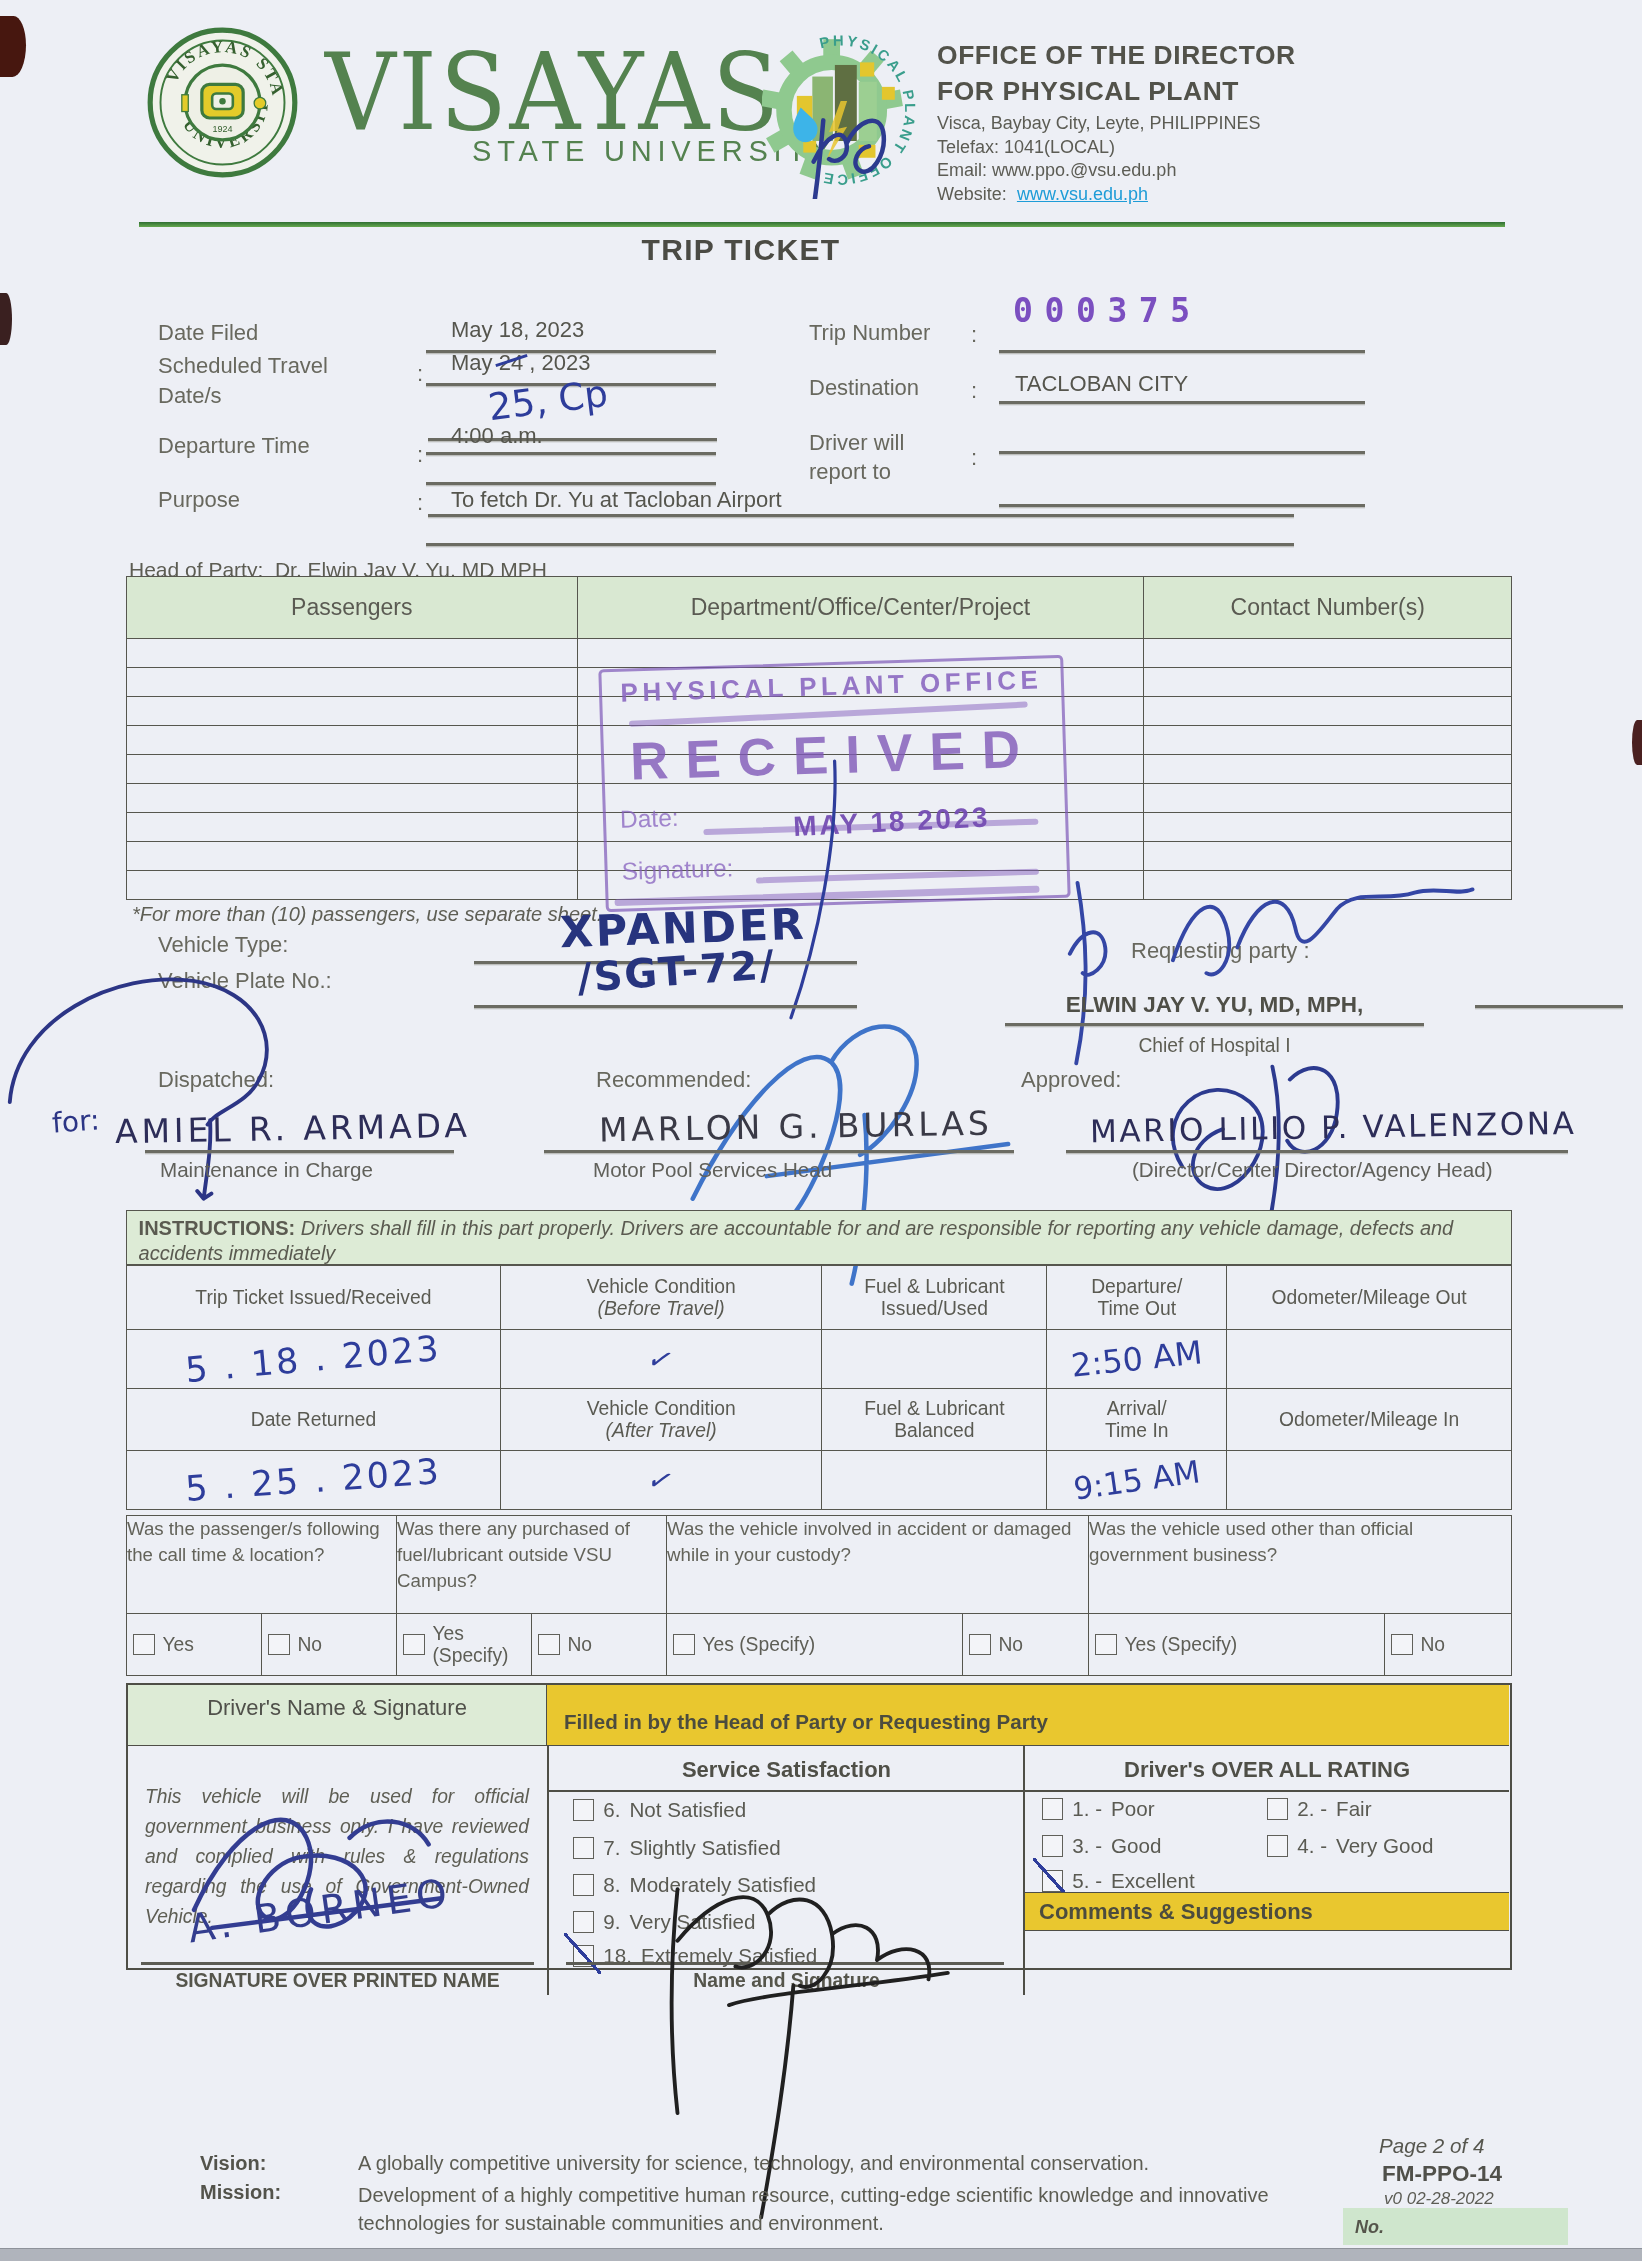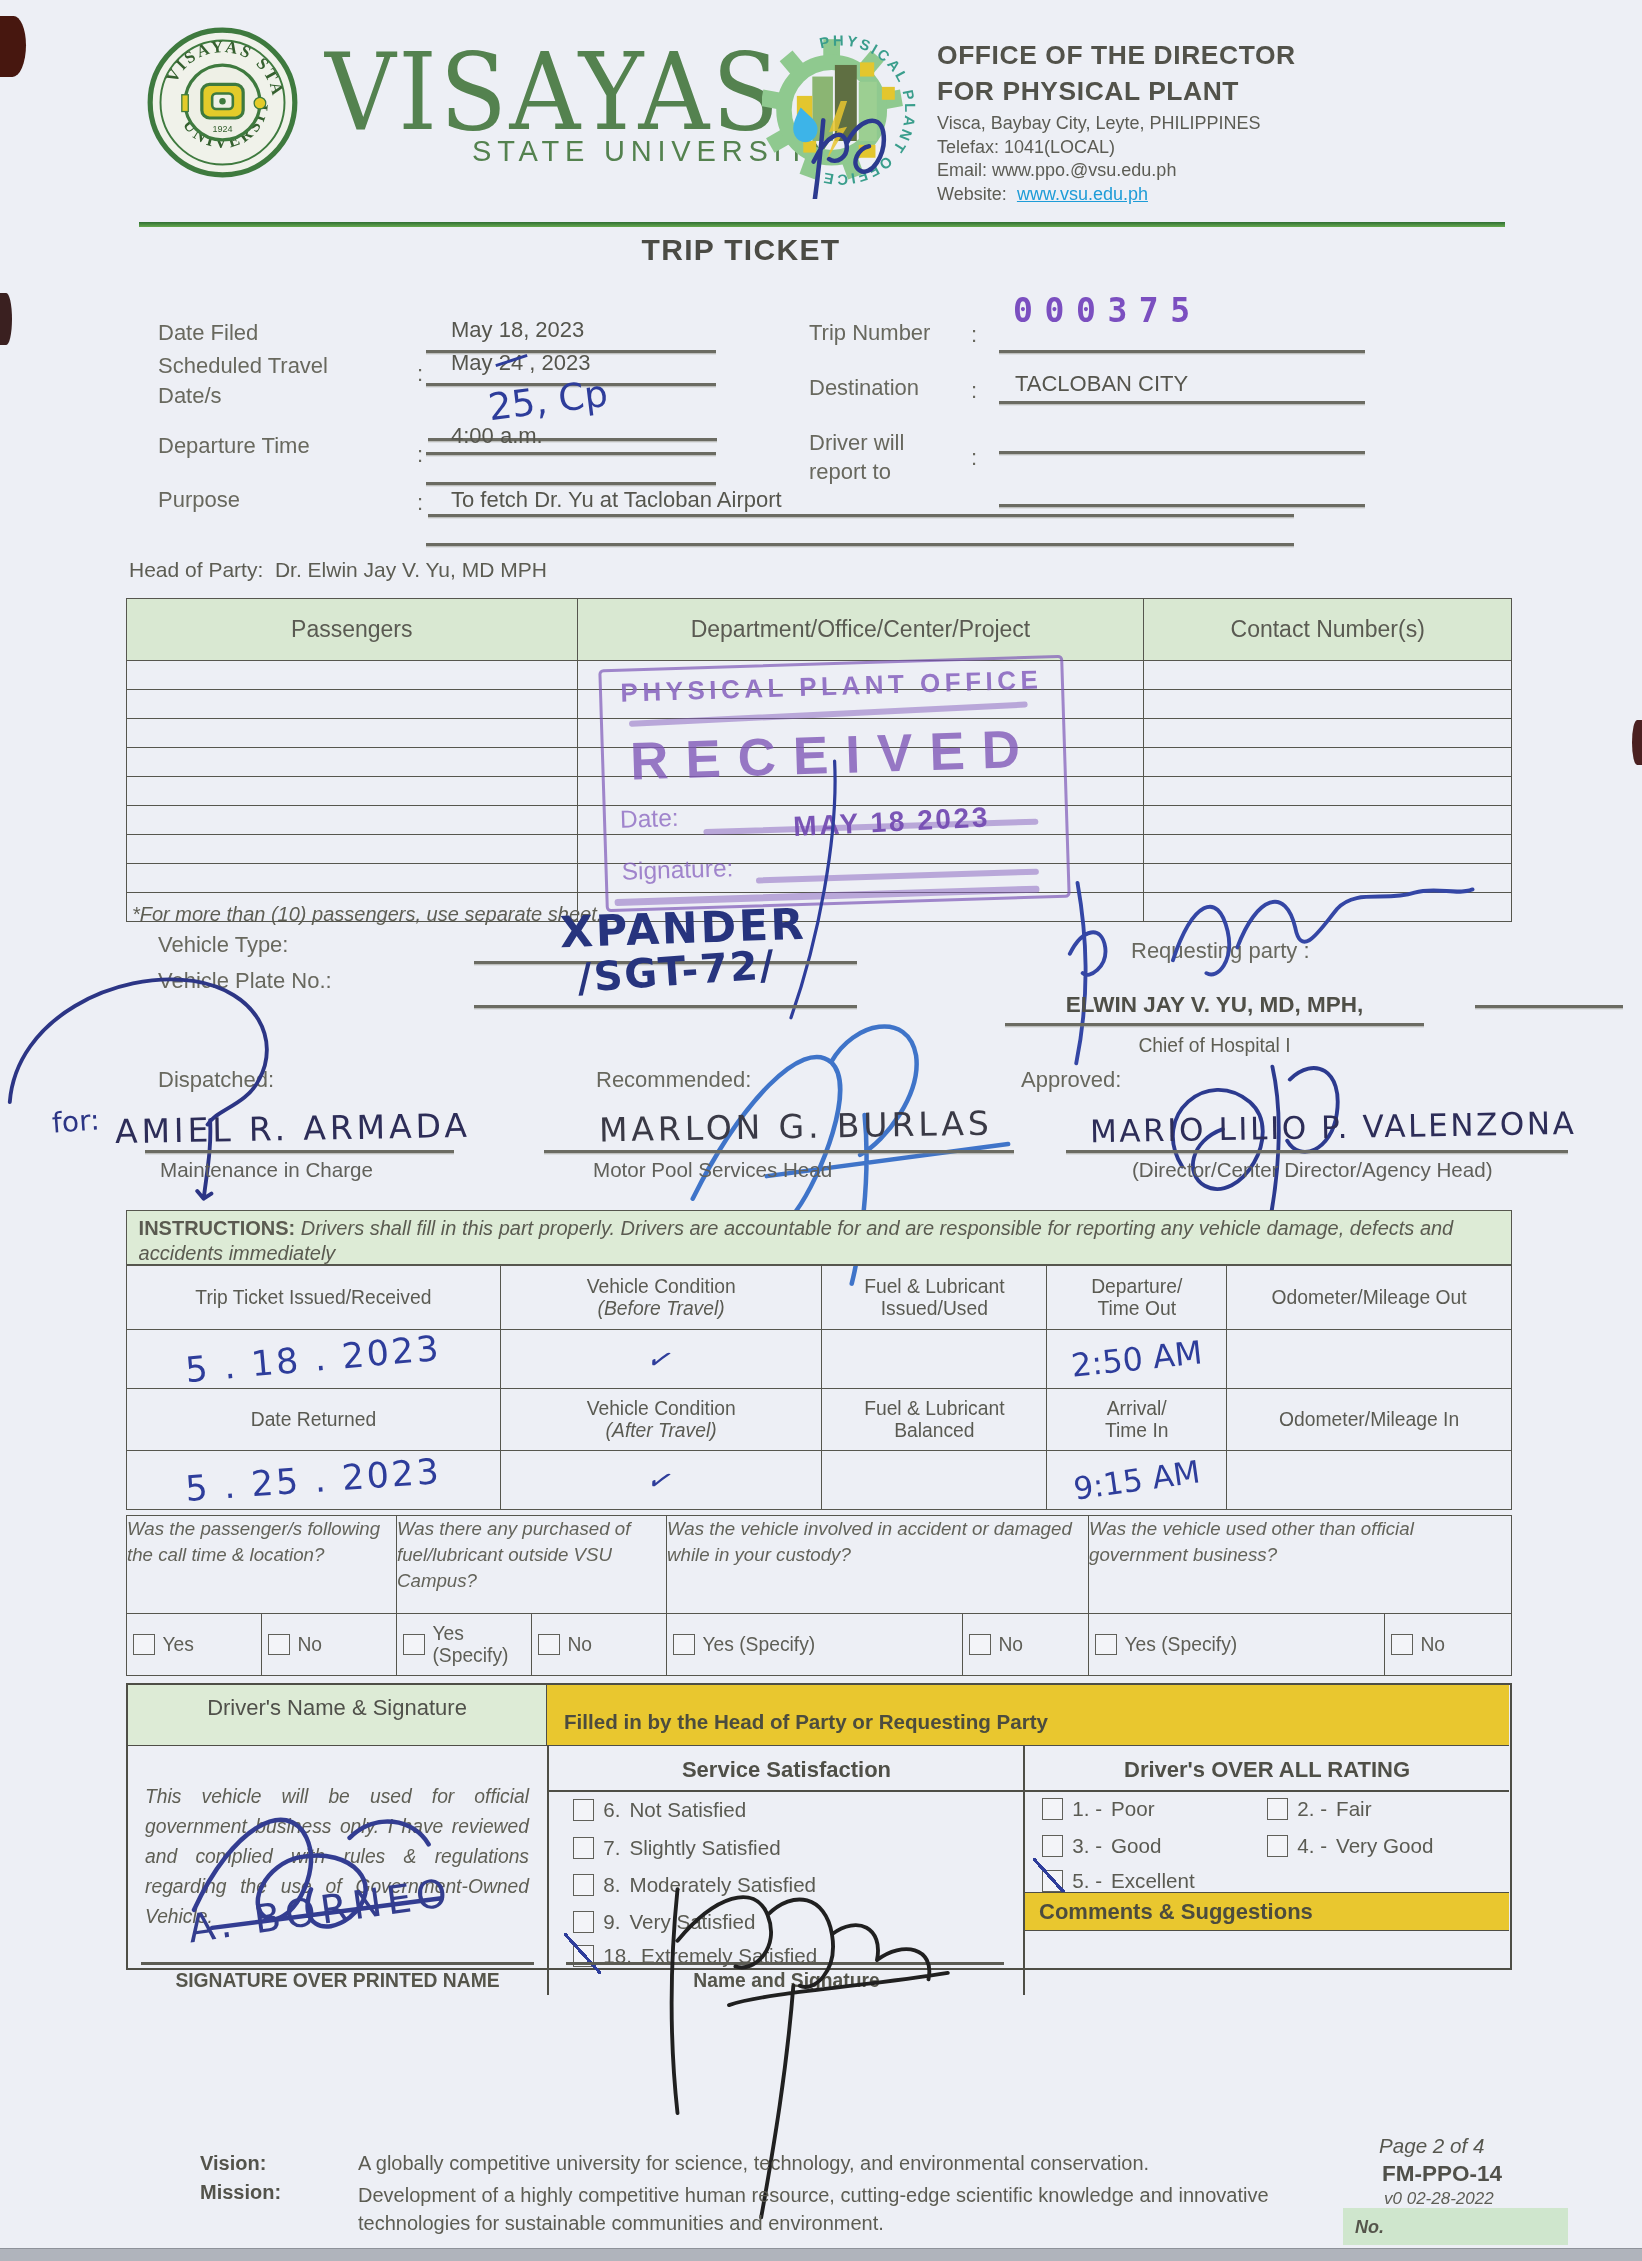--- a/index.html
+++ b/index.html
@@ -18,21 +18,21 @@
   .cb.checked::after{content:"";position:absolute;left:-10.3px;top:-13px;width:37px;height:41px;
       background:linear-gradient(to top right,transparent 47%,#2e3d9b 47%,#2e3d9b 53%,transparent 53%);}
   table{border-collapse:collapse;}
   .ftable td,.ftable th{border:1.9px solid #56564e;padding:0;}
   .ptable th{background:#d9e8d2;font-weight:normal;font-size:23px;color:#5a5a52;height:61px;}
   .ptable td{height:28px;}
   .grn{background:#ddebd6;}
   .ylw{background:#e9c72f;}
   .stamp{color:#8560bd;}
   .smear{position:absolute;height:5.8px;background:rgba(133,96,189,.5);border-radius:2.6px;}
-  .qtxt{font-size:18.7px;font-style:italic;color:#63635a;line-height:26px;padding:6.4px 9px;vertical-align:top;text-align:left;font-weight:normal;}
+  .qtxt{font-size:18.7px;color:#63635a;line-height:26px;padding:6.4px 9px;vertical-align:top;text-align:left;font-weight:normal;}
   .opt{display:flex;align-items:center;gap:7.7px;padding:5.2px 6.4px;font-size:19.3px;color:#5e5e56;}
   .svc{position:absolute;display:flex;align-items:center;gap:9px;font-size:20.6px;color:#5a5a52;}
   .subhdr{position:absolute;font-size:22px;font-weight:bold;color:#4f4f47;text-align:center;}
   .sig{position:absolute;pointer-events:none;}
   .sig path{fill:none;stroke-linecap:round;stroke-linejoin:round;}
 </style>
 </head>
 <body>
 
 <div class="page">
@@ -151,21 +151,21 @@
 
   <div class="abs lbl" style="left:809px;top:430px;">Driver will</div>
   <div class="abs lbl" style="left:809px;top:459px;">report to</div>
   <div class="abs lbl" style="left:971px;top:445px;">:</div>
   <div class="ln" style="left:999px;top:504px;width:366px;"></div>
 
   <div class="abs" style="left:129px;top:558px;font-size:21px;color:#5c5c52;">
     <span>Head of Party:</span>&nbsp;&nbsp;<span>Dr. Elwin Jay V. Yu, MD MPH</span>
   </div>
 
-  <table class="ftable ptable abs" style="left:126px;top:598px;width:1386px;">
+  <table class="ftable ptable abs" style="left:126px;top:576px;width:1386px;">
     <colgroup>
         <col style="width:451px">
         <col style="width:567px">
         <col style="width:368px">
       </colgroup>
     <thead>
       <tr>
         <th>Passengers</th>
         <th>Department/Office/Center/Project</th>
         <th>Contact Number(s)</th>

